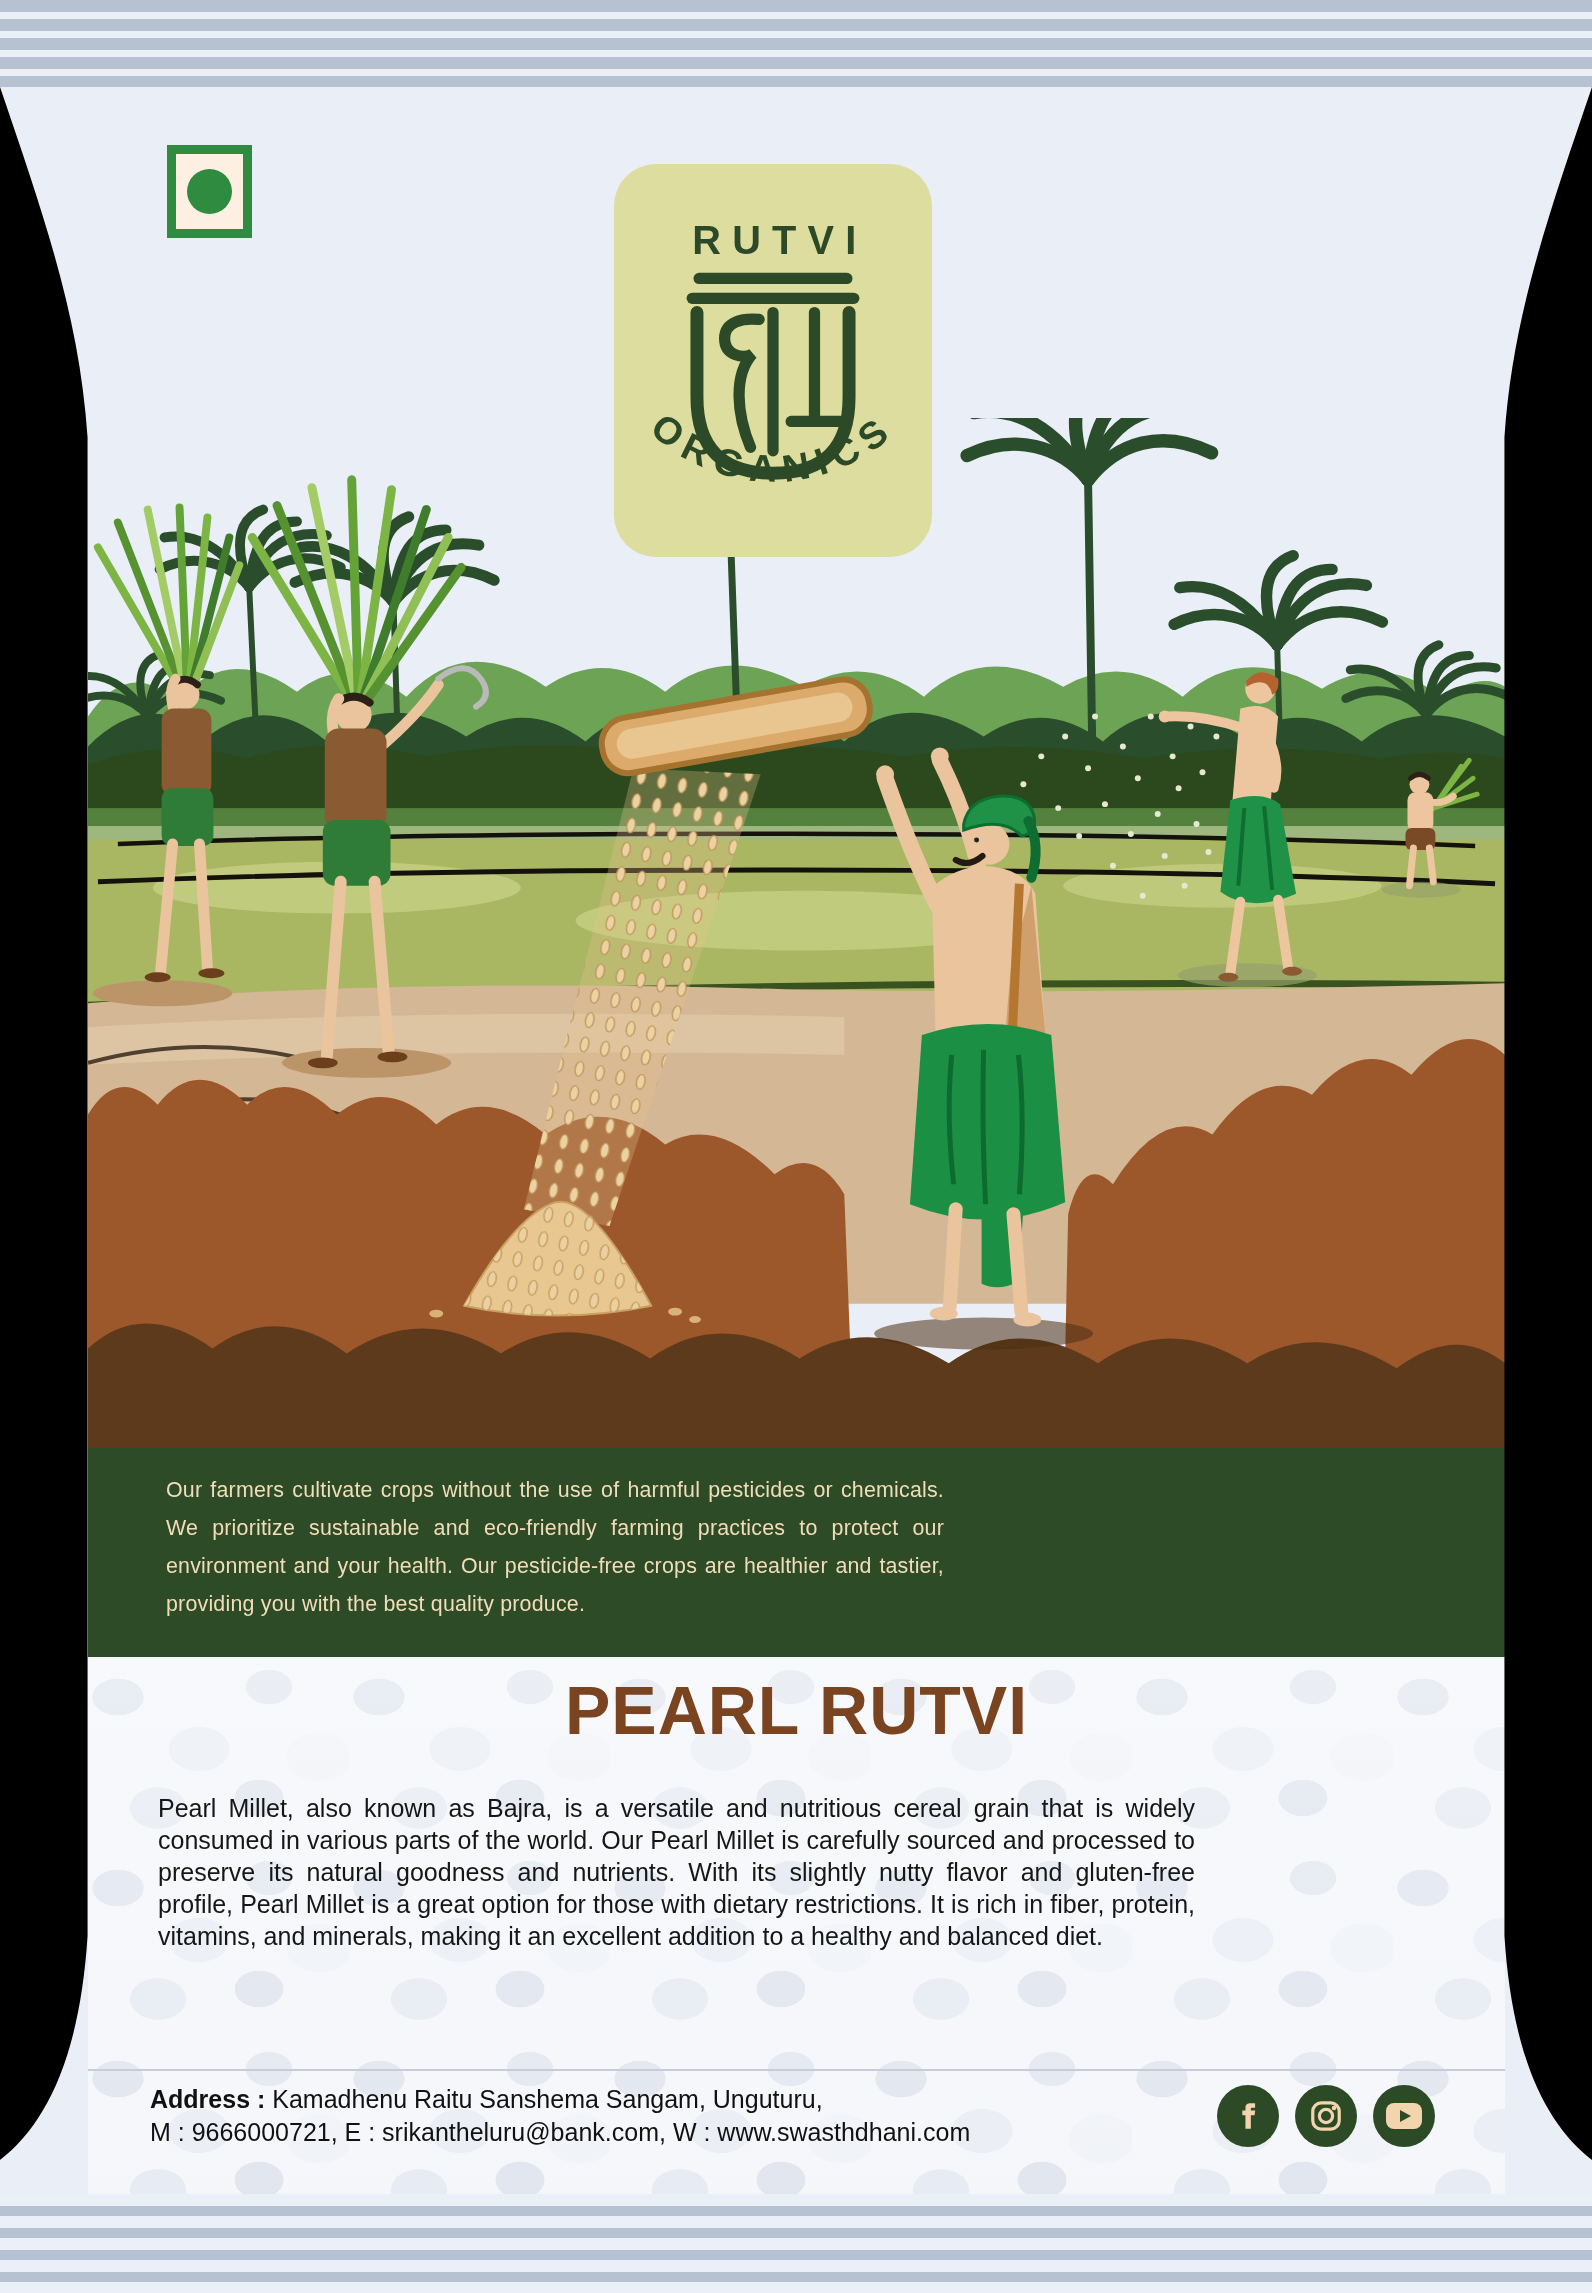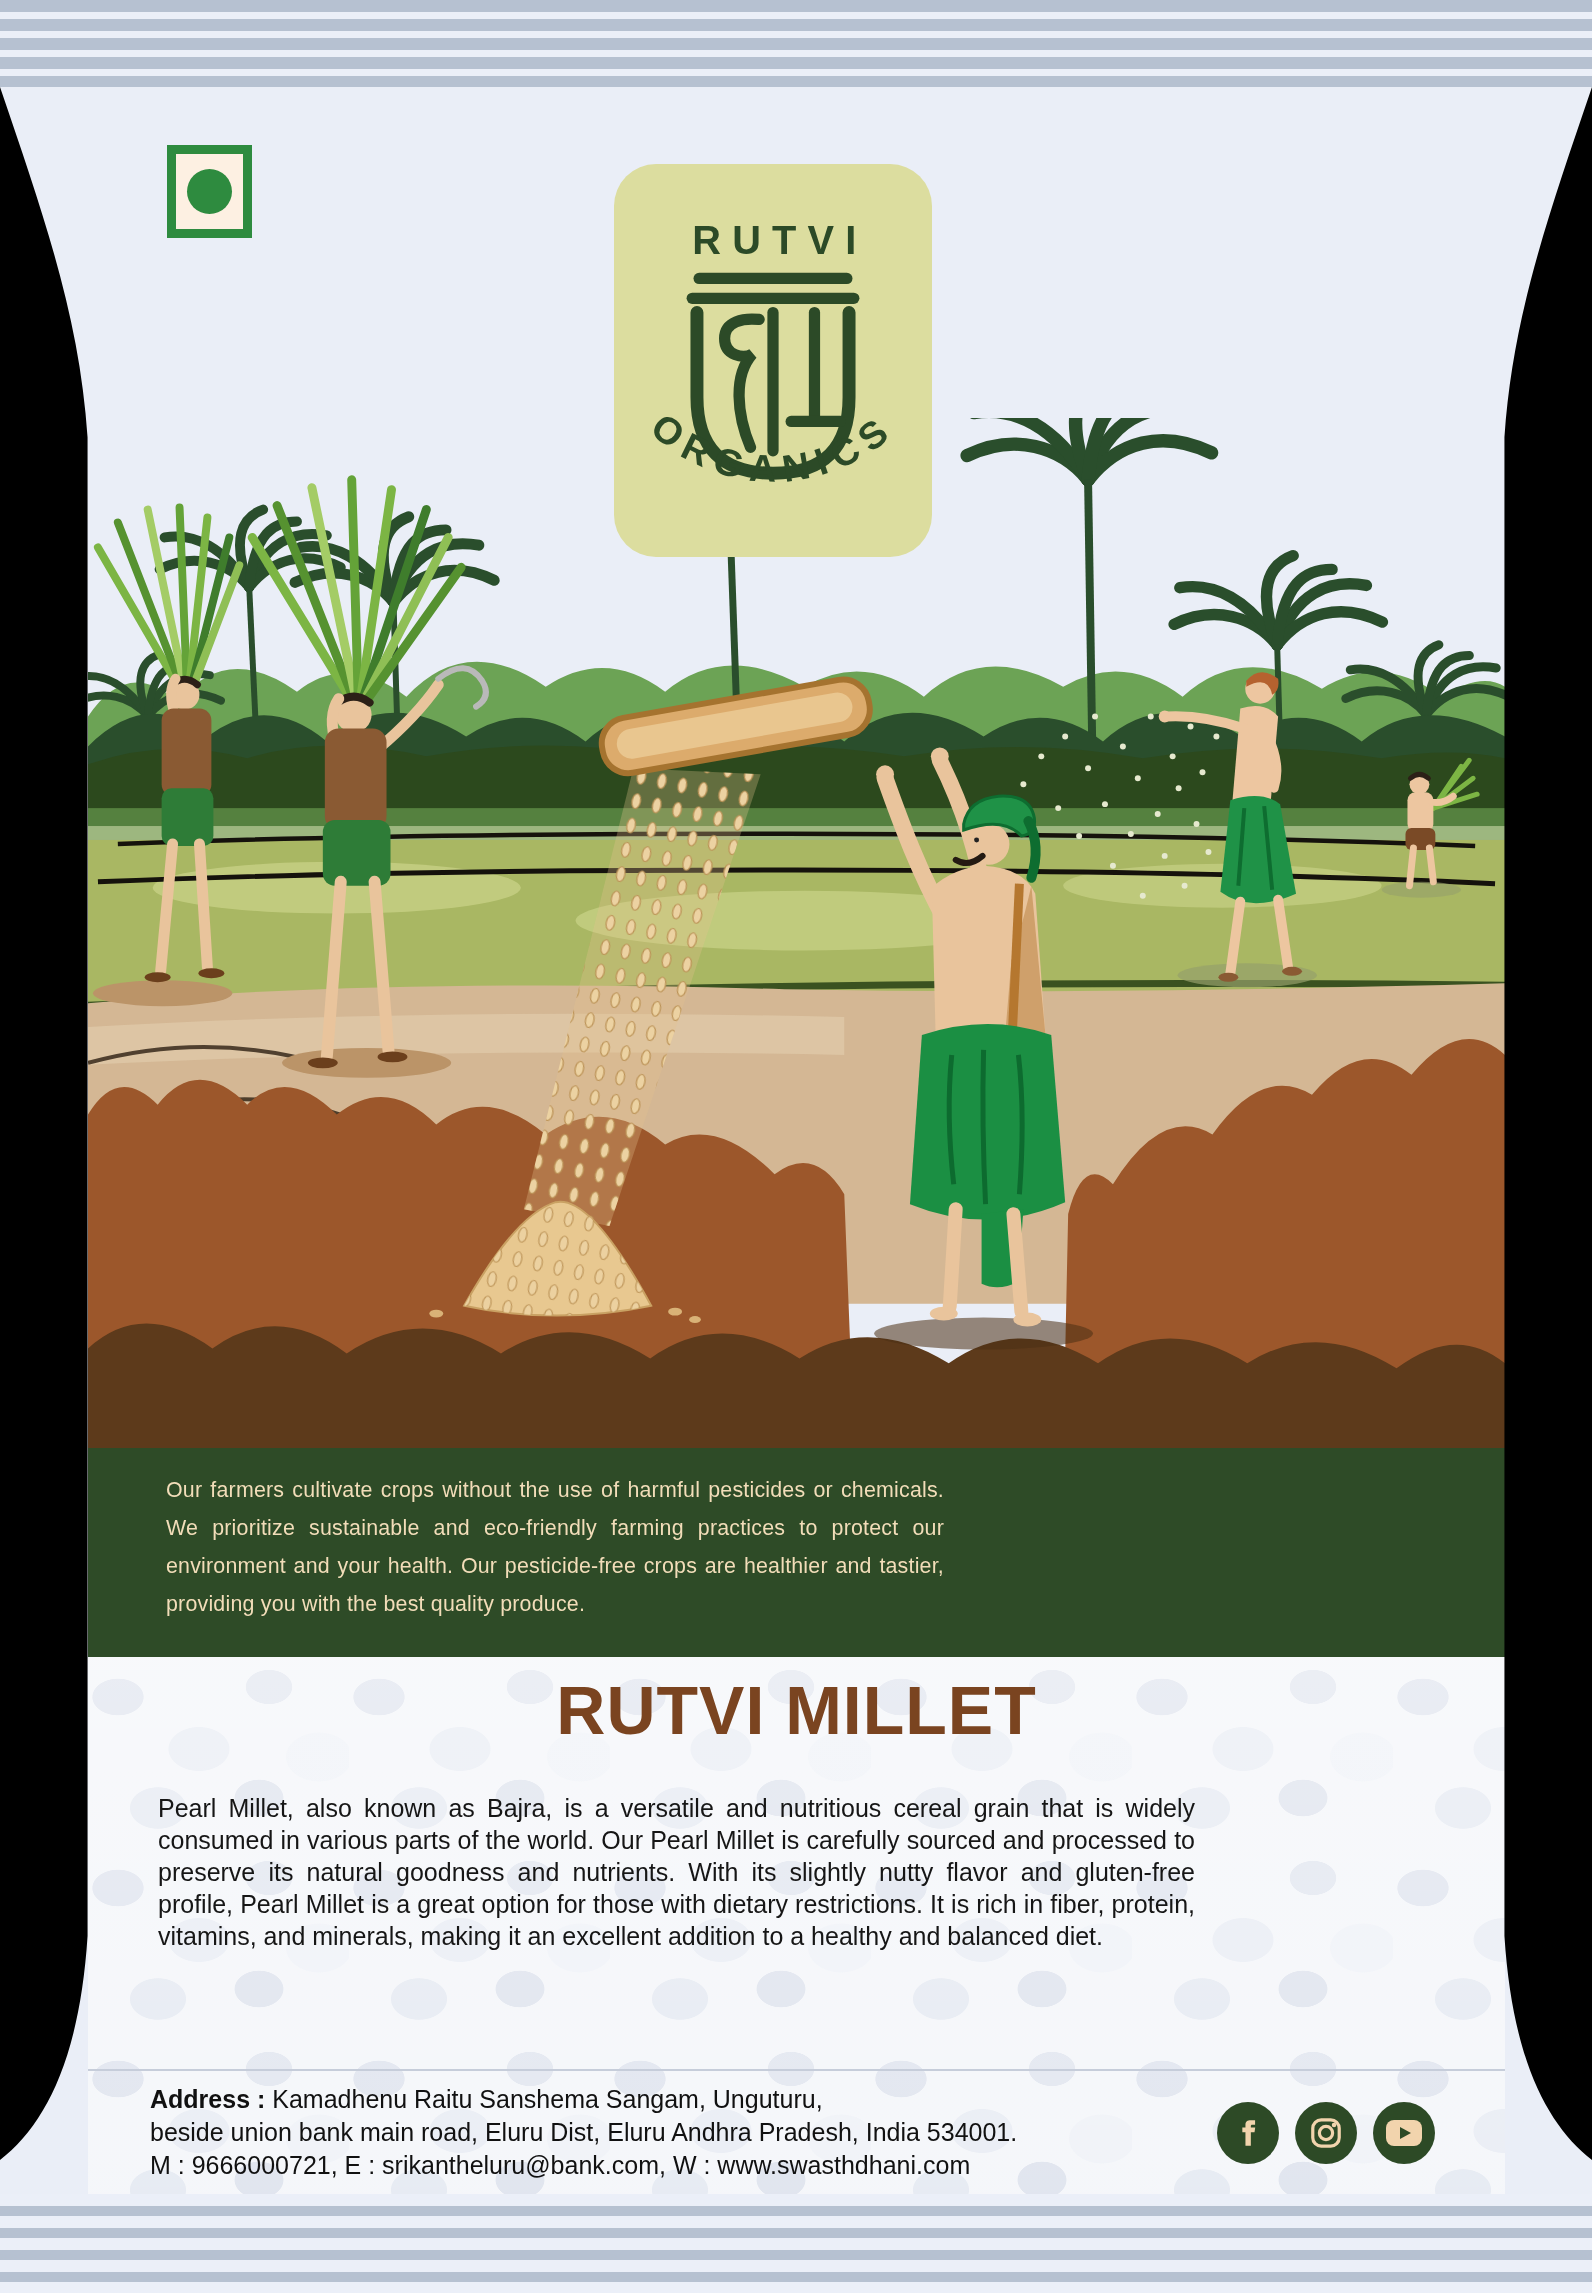--- a/index.html
+++ b/index.html
@@ -324,32 +324,31 @@
         <textPath href="#arcB" startOffset="50%" text-anchor="middle">ORGANICS</textPath>
       </text>
     </svg>
   </div>
 
   <div class="band">
     <p>Our farmers cultivate crops without the use of harmful pesticides or chemicals. We prioritize sustainable and eco-friendly farming practices to protect our environment and your health. Our pesticide-free crops are healthier and tastier, providing you with the best quality produce.</p>
   </div>
 
   <div class="millet">
-    <h1 class="product-title">RUTVI MILLET</h1>
+    <h1 class="product-title">PEARL RUTVI</h1>
     <p class="product-desc">Pearl Millet, also known as Bajra, is a versatile and nutritious cereal grain that is widely consumed in various parts of the world. Our Pearl Millet is carefully sourced and processed to preserve its natural goodness and nutrients. With its slightly nutty flavor and gluten-free profile, Pearl Millet is a great option for those with dietary restrictions. It is rich in fiber, protein, vitamins, and minerals, making it an excellent addition to a healthy and balanced diet.</p>
 
     <div class="footer-divider"></div>
 
     <div class="footer">
       <div class="address">
         <div>
           <span class="b">Address :</span>
           <span>Kamadhenu Raitu Sanshema Sangam, Unguturu,</span>
         </div>
-        <div>beside union bank main road, Eluru Dist, Eluru Andhra Pradesh, India 534001.</div>
         <div>M : 9666000721, E : srikantheluru@bank.com, W : www.swasthdhani.com</div>
       </div>
 
       <div class="social">
         <span class="circle">
           <svg width="34" height="34" viewBox="0 0 24 24">
             <path fill="#f2d4ad" d="M14 8.2h3.1l-.5 3.2H14V21h-3.8v-9.6H8V8.2h2.2V6.4C10.2 3.8 11.5 3 14 3h3v3.1h-1.9c-.9 0-1.1.4-1.1 1.2v.9z"></path>
           </svg>
         </span>
         <span class="circle">

